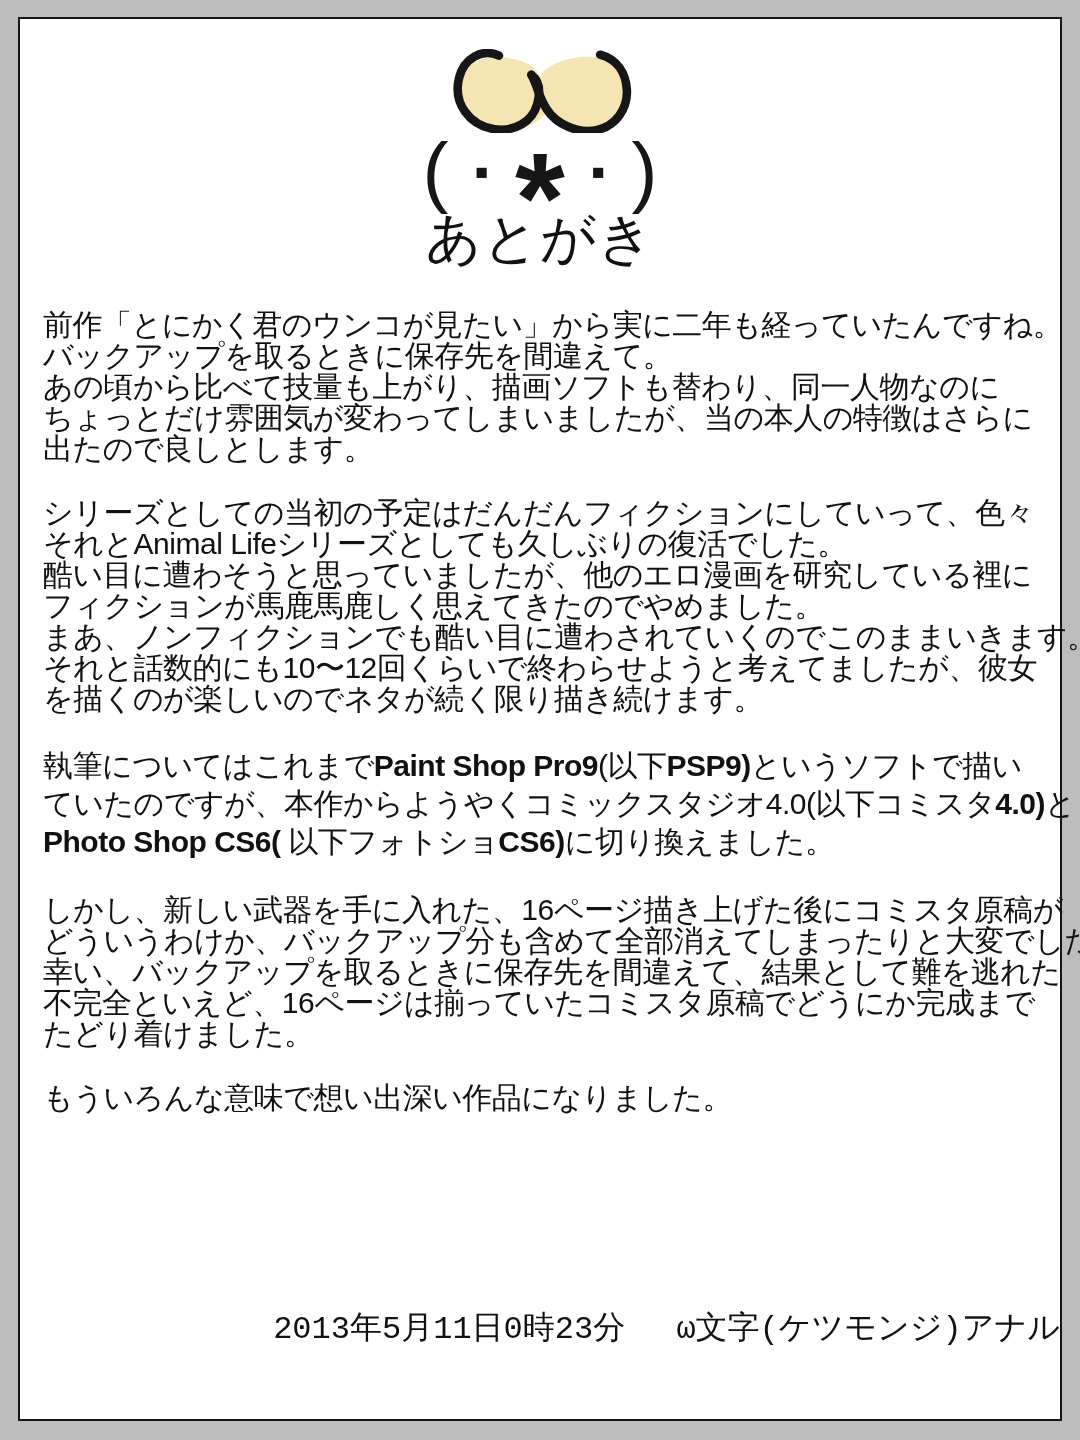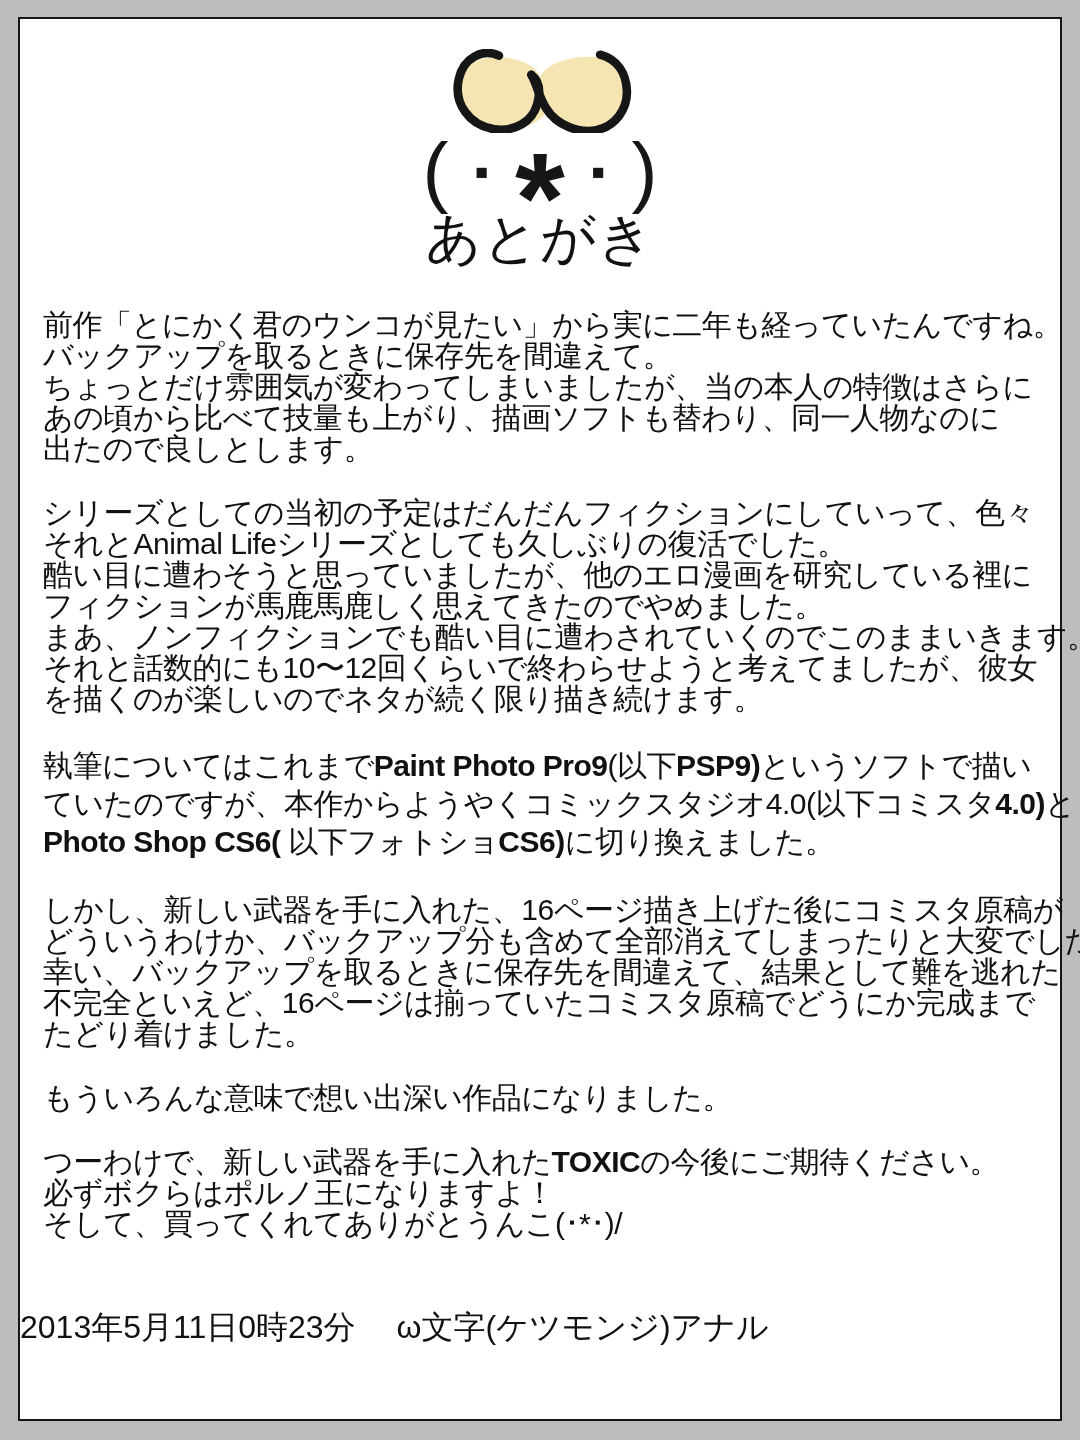--- a/index.html
+++ b/index.html
@@ -68,23 +68,24 @@
     line-height: 31px;
   }
   .para + .para { margin-top: 33px; }
   
   .body-text .para:nth-of-type(3) .line { line-height: 38px; }
   .body-text .b { font-weight: bold; }
   .footer {
     position: absolute;
     left: 0; right: 0;
     top: 1287px;
-    text-align: left;
+    text-align: right;
     font-size: 32px;
     letter-spacing: 0;
+    font-family: Liberation Mono, monospace;
   }
 </style>
 </head>
 <body>
 
 <div class="page">
 
   <div class="face-wrap">
     <svg width="192" height="84" viewBox="0 0 200 88">
       <path d="M 14,46 C 10,20 34,6 62,9 C 84,11 96,19 100,29 C 107,14 138,5 164,9 C 189,14 198,33 193,54 C 188,76 166,88 142,85 C 124,83 112,74 108,64 C 100,79 74,89 50,85 C 27,81 17,66 14,46 Z" fill="#f5e5b2"></path>
@@ -100,50 +101,45 @@
     <span class="sq">■</span>
     <span class="paren">)</span>
   </div>
 
   <div class="title">あとがき</div>
 
   <div class="body-text">
       <div class="para">
         <div class="line"><span>前作「とにかく君のウンコが見たい」から実に二年も経っていたんですね。</span></div>
         <div class="line"><span>バックアップを取るときに保存先を間違えて。</span></div>
+        <div class="line"><span>あの頃から比べて技量も上がり、描画ソフトも替わり、同一人物なのに</span></div>
         <div class="line"><span>ちょっとだけ雰囲気が変わってしまいましたが、当の本人の特徴はさらに</span></div>
-        <div class="line"><span>あの頃から比べて技量も上がり、描画ソフトも替わり、同一人物なのに</span></div>
         <div class="line"><span>出たので良しとします。</span></div>
       </div>
       <div class="para">
         <div class="line"><span>シリーズとしての当初の予定はだんだんフィクションにしていって、色々</span></div>
         <div class="line"><span>それとAnimal Lifeシリーズとしても久しぶりの復活でした。</span></div>
         <div class="line"><span>酷い目に遭わそうと思っていましたが、他のエロ漫画を研究している裡に</span></div>
         <div class="line"><span>フィクションが馬鹿馬鹿しく思えてきたのでやめました。</span></div>
         <div class="line"><span>まあ、ノンフィクションでも酷い目に遭わされていくのでこのままいきます。</span></div>
         <div class="line"><span>それと話数的にも10〜12回くらいで終わらせようと考えてましたが、彼女</span></div>
         <div class="line"><span>を描くのが楽しいのでネタが続く限り描き続けます。</span></div>
       </div>
       <div class="para">
-        <div class="line"><span>執筆についてはこれまで</span><span class="b">Paint Photo Pro9</span><span>(以下</span><span class="b">PSP9)</span><span>というソフトで描い</span></div>
+        <div class="line"><span>執筆についてはこれまで</span><span class="b">Paint Shop Pro9</span><span>(以下</span><span class="b">PSP9)</span><span>というソフトで描い</span></div>
         <div class="line"><span>ていたのですが、本作からようやくコミックスタジオ4.0(以下コミスタ</span><span class="b">4.0)</span><span>と</span></div>
         <div class="line"><span class="b">Photo Shop CS6(</span><span> 以下フォトショ</span><span class="b">CS6)</span><span>に切り換えました。</span></div>
       </div>
       <div class="para">
         <div class="line"><span>しかし、新しい武器を手に入れた、16ページ描き上げた後にコミスタ原稿が</span></div>
         <div class="line"><span>どういうわけか、バックアップ分も含めて全部消えてしまったりと大変でした。</span></div>
         <div class="line"><span>幸い、バックアップを取るときに保存先を間違えて、結果として難を逃れた</span></div>
         <div class="line"><span>不完全といえど、16ページは揃っていたコミスタ原稿でどうにか完成まで</span></div>
         <div class="line"><span>たどり着けました。</span></div>
       </div>
       <div class="para">
         <div class="line"><span>もういろんな意味で想い出深い作品になりました。</span></div>
       </div>
-      <div class="para">
-        <div class="line"><span>つーわけで、新しい武器を手に入れた</span><span class="b">TOXIC</span><span>の今後にご期待ください。</span></div>
-        <div class="line"><span>必ずボクらはポルノ王になりますよ！</span></div>
-        <div class="line"><span>そして、買ってくれてありがとうんこ(･*･)/</span></div>
-      </div>
     </div>
 
   <div class="footer">2013年5月11日0時23分　 ω文字(ケツモンジ)アナル</div>
 
 </div>
 
 </body></html>

